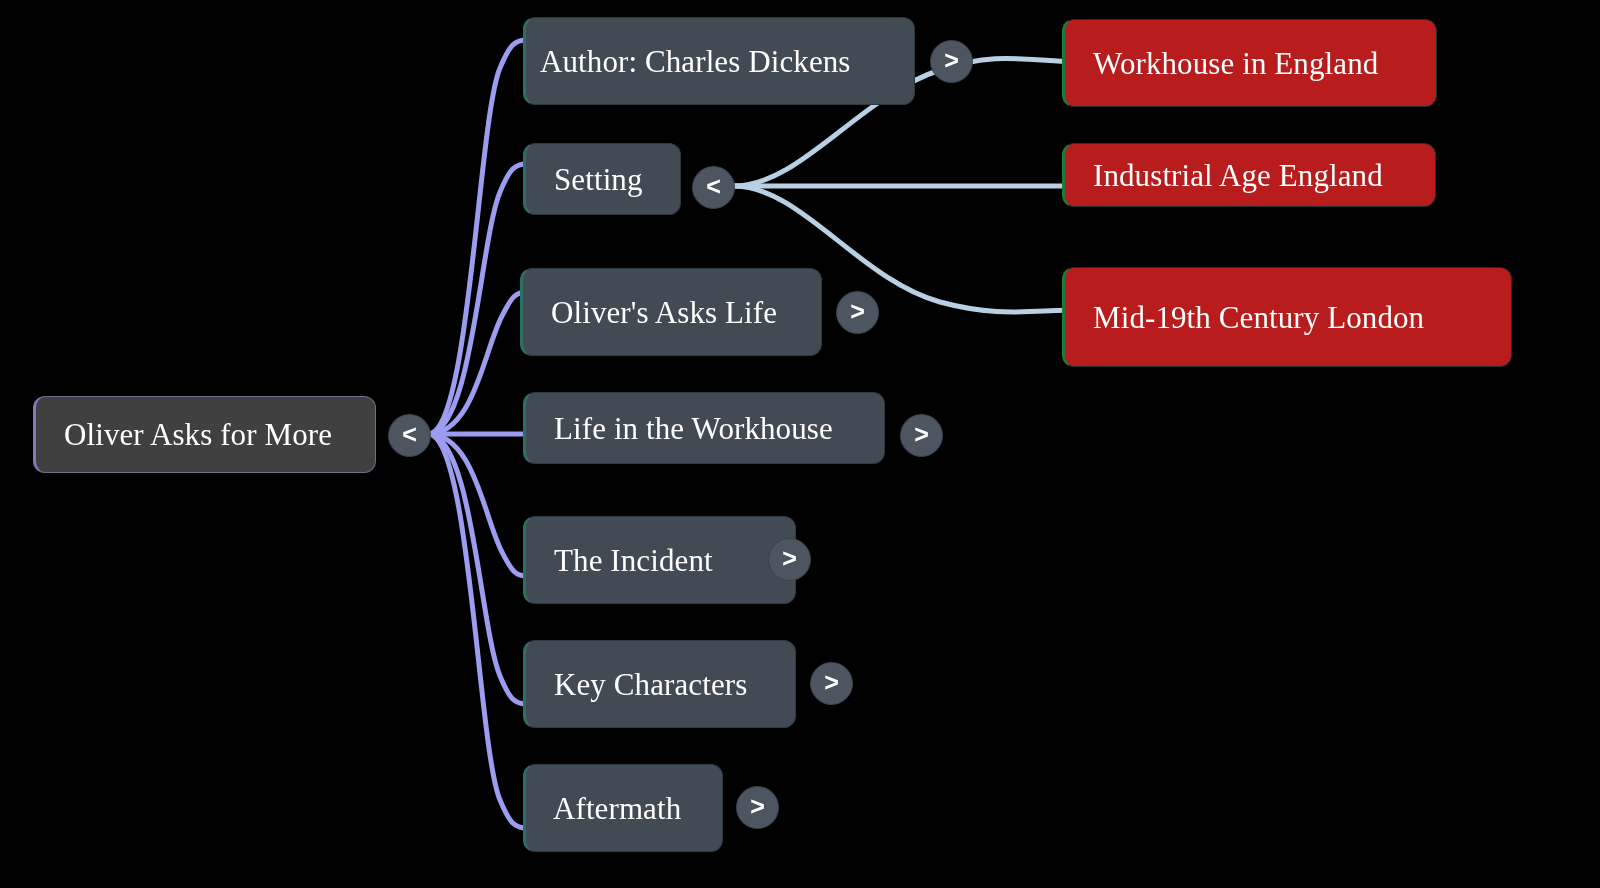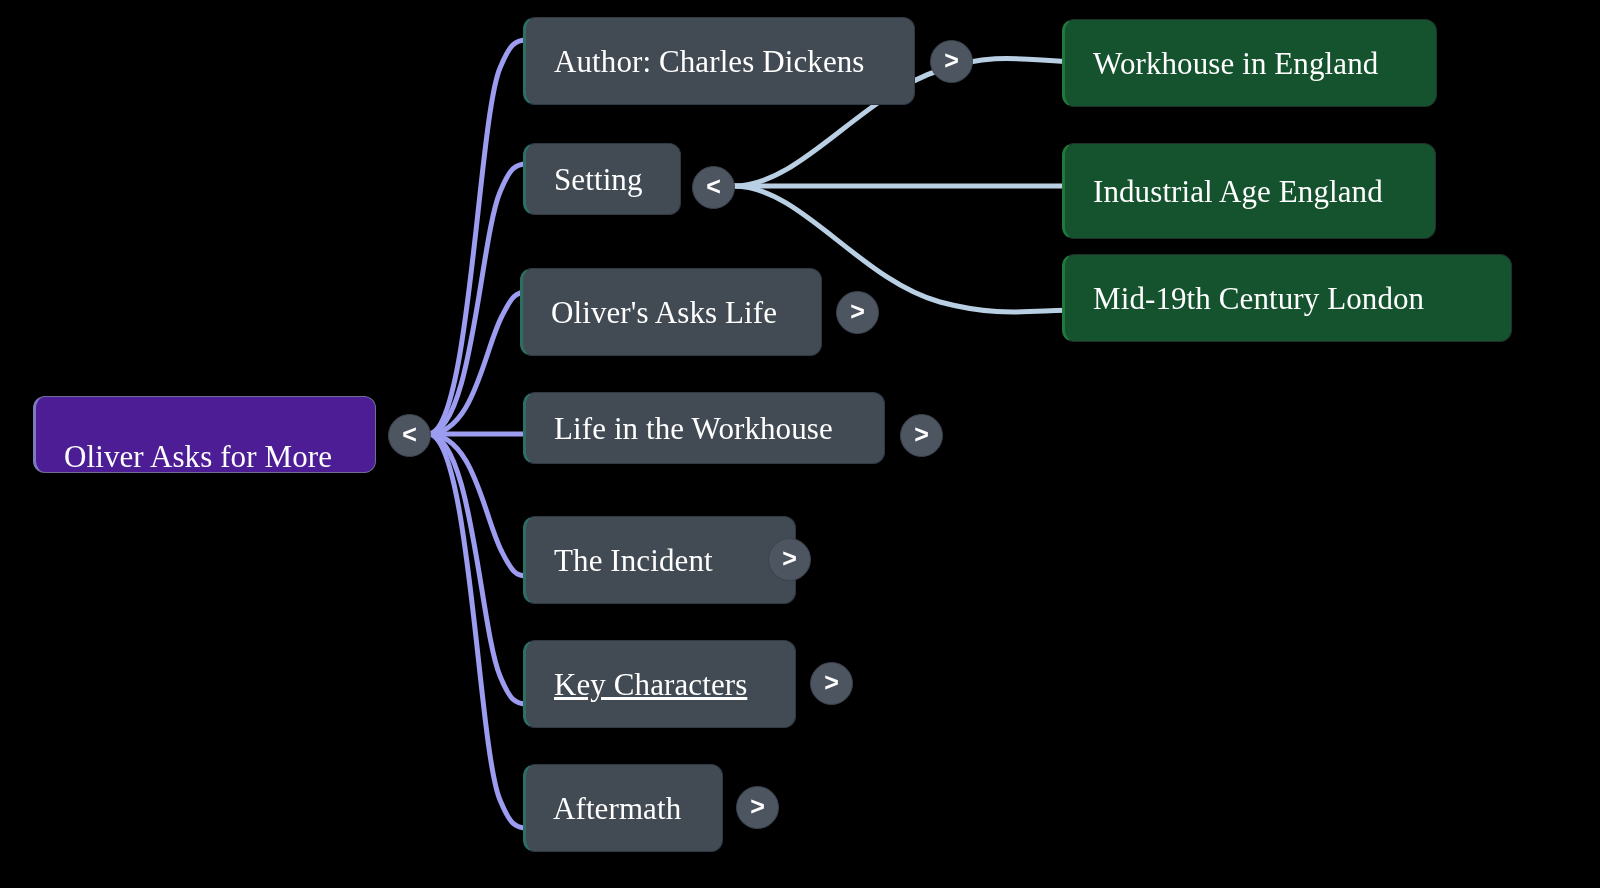--- a/index.html
+++ b/index.html
@@ -34,32 +34,31 @@
     align-items: center;
     border-radius: 12px;
     padding: 0 28px;
     color: #ffffff;
     font-size: 31px;
     line-height: 1;
     white-space: nowrap;
     letter-spacing: 0.1px;
   }
   .node-root {
-    background: #4c1d95;
+    background: #404040;
     border: 1px solid #6f6f95;
     border-left: 3px solid #7b7bbd;
-    align-items: flex-end;
   }
   .node-branch {
     background: #424a53;
     border: 1px solid #2f3943;
     border-left: 3px solid #2e6f63;
   }
   .node-leaf {
-    background: #14532d;
+    background: #b91c1c;
     border: 1px solid #20302c;
     border-left: 3px solid #1f7a3c;
   }
   .toggle {
     position: absolute;
     width: 41px;
     height: 41px;
     border-radius: 50%;
     background: #4d5560;
     border: 1px solid #3a424c;
@@ -98,21 +97,21 @@
     </g>
   </svg>
 
   <div class="node node-root" style="left:33px; top:396px; width:343px; height:77px;">
     <span>Oliver Asks for More</span>
   </div>
   <div class="toggle" style="left:388px; top:414px;">
     <span>&lt;</span>
   </div>
 
-  <div class="node node-branch" style="left:523px; top:17px; width:392px; height:88px;">
+  <div class="node node-branch" style="left:523px; top:17px; width:392px; height:88px;padding-left:14px;">
     <span>Author: Charles Dickens</span>
   </div>
   <div class="toggle" style="left:930px; top:40px;">
     <span>&gt;</span>
   </div>
 
   <div class="node node-branch" style="left:523px; top:143px; width:158px; height:72px;">
     <span>Setting</span>
   </div>
   <div class="toggle" style="left:692px; top:166px;">
@@ -133,39 +132,39 @@
     <span>&gt;</span>
   </div>
 
   <div class="node node-branch" style="left:523px; top:516px; width:273px; height:88px;">
     <span>The Incident</span>
   </div>
   <div class="toggle" style="left:768px; top:538px;">
     <span>&gt;</span>
   </div>
 
-  <div class="node node-branch" style="left:523px; top:640px; width:273px; height:88px;text-decoration:underline;">
+  <div class="node node-branch" style="left:523px; top:640px; width:273px; height:88px;">
     <span>Key Characters</span>
   </div>
   <div class="toggle" style="left:810px; top:662px;">
     <span>&gt;</span>
   </div>
 
   <div class="node node-branch" style="left:523px; top:764px; width:200px; height:88px;padding-left:27px;">
     <span>Aftermath</span>
   </div>
   <div class="toggle" style="left:736px; top:786px;">
     <span>&gt;</span>
   </div>
 
   <div class="node node-leaf" style="left:1062px; top:19px; width:375px; height:88px;">
     <span>Workhouse in England</span>
   </div>
 
-  <div class="node node-leaf" style="left:1062px; top:143px; width:374px; height:96px;">
+  <div class="node node-leaf" style="left:1062px; top:143px; width:374px; height:64px;">
     <span>Industrial Age England</span>
   </div>
 
-  <div class="node node-leaf" style="left:1062px; top:254px; width:450px; height:88px;">
+  <div class="node node-leaf" style="left:1062px; top:267px; width:450px; height:100px;">
     <span>Mid-19th Century London</span>
   </div>
 
 </div>
 
 </body></html>

